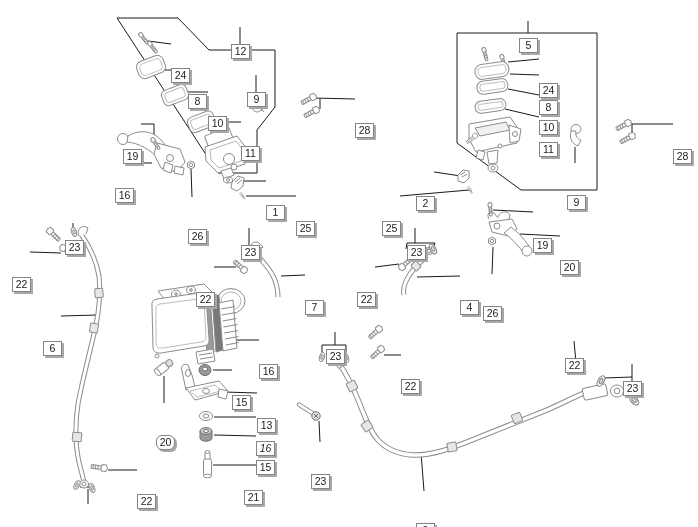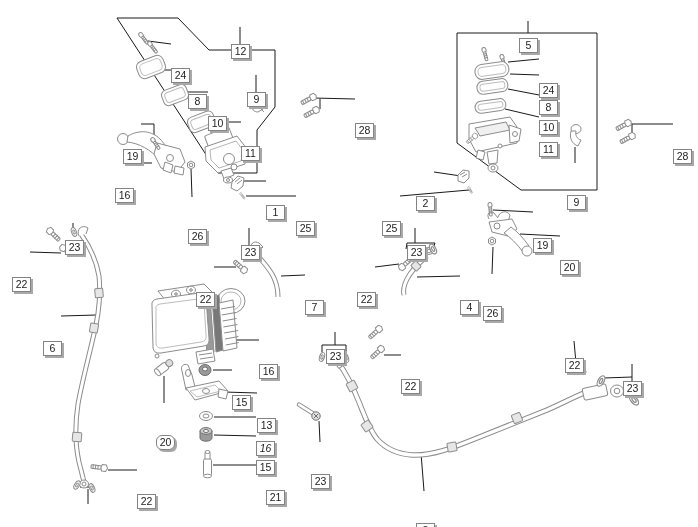--- a/index.html
+++ b/index.html
@@ -337,21 +337,21 @@
       <div class="callout" style="left: 305px; top: 268px;">7</div>
       <div class="callout" style="left: 65px; top: 208px;">23</div>
       <div class="callout" style="left: 12px; top: 245px;">22</div>
       <div class="callout" style="left: 43px; top: 309px;">6</div>
       <div class="callout" style="left: 259px; top: 332px;">16</div>
       <div class="callout" style="left: 232px; top: 363px;">15</div>
       <div class="callout" style="left: 257px; top: 386px;">13</div>
       <div class="callout" style="left: 156px; top: 403px; border-radius: 6px;">20</div>
       <div class="callout" style="left: 256px; top: 409px; font-style: italic;">16</div>
       <div class="callout" style="left: 256px; top: 428px;">15</div>
-      <div class="callout" style="left: 266px; top: 458px;">21</div>
+      <div class="callout" style="left: 244px; top: 458px;">21</div>
       <div class="callout" style="left: 311px; top: 442px;">23</div>
       <div class="callout" style="left: 137px; top: 462px;">22</div>
       <div class="callout" style="left: 79px; top: 504px;">23</div>
       <div class="callout" style="left: 326px; top: 317px;">23</div>
       <div class="callout" style="left: 401px; top: 347px;">22</div>
       <div class="callout" style="left: 565px; top: 326px;">22</div>
       <div class="callout" style="left: 623px; top: 349px;">23</div>
       <div class="callout" style="left: 416px; top: 491px;">3</div>
     </div>
 </div>

